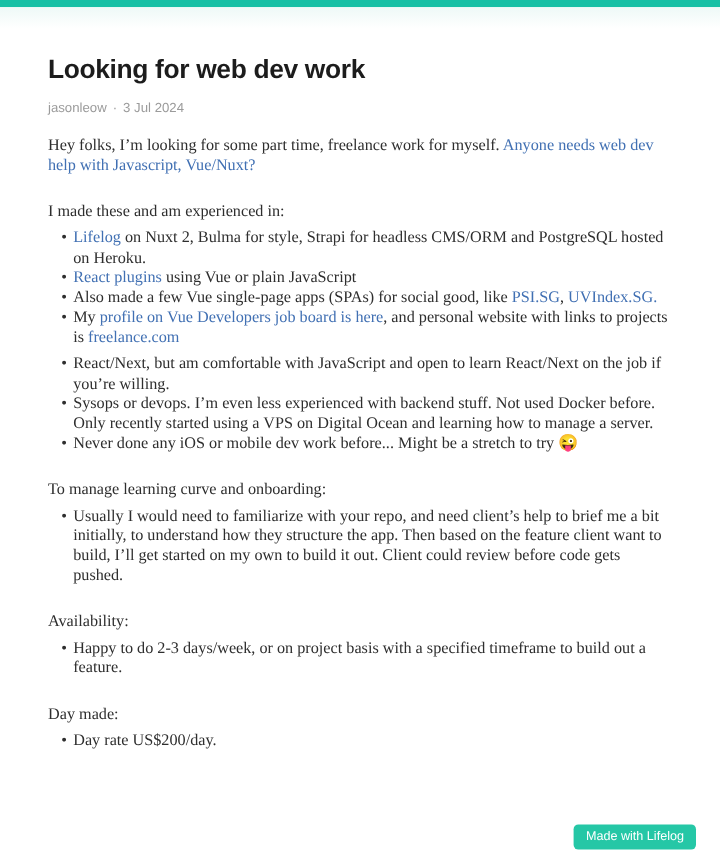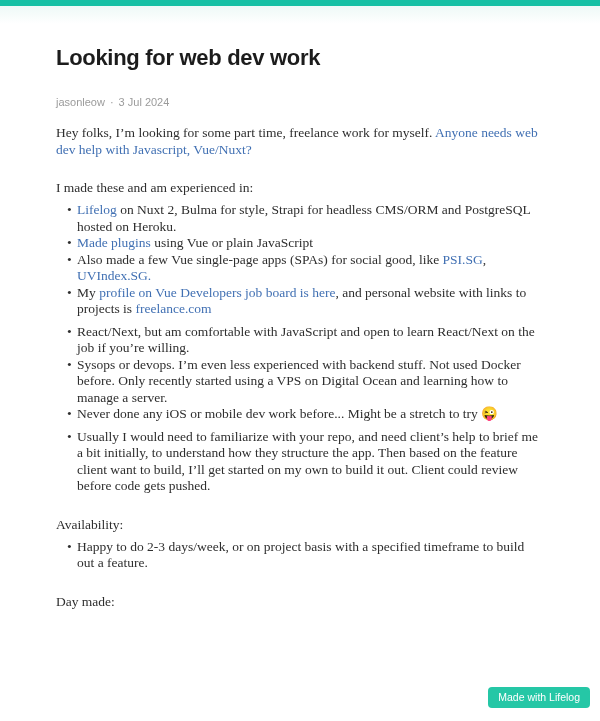--- a/index.html
+++ b/index.html
@@ -6,31 +6,31 @@
   body {
     width: 600px; height: 721px;
     background: #ffffff;
     position: relative;
     overflow: hidden;
     font-family: "Liberation Serif", serif;
     color: #2e2e2e;
   }
   .topbar { height: 6px; background: #16c0a5; }
   .topglow { height: 18px; background: linear-gradient(#eef9f7, #ffffff); }
-  .container { padding: 0 56px; }
+  .container { padding: 0 40px; }
   h1 {
     font-family: "Liberation Sans", sans-serif;
     font-size: 22px; font-weight: 700;
     color: #1c1c1c; letter-spacing: -0.3px;
     margin: 20px 0 0; line-height: 28px;
   }
   .byline {
     font-family: "Liberation Sans", sans-serif;
     font-size: 11px; color: #9b9b9b;
-    margin-top: 24px; line-height: 13px;
+    margin-top: 12px; line-height: 13px;
   }
   .byline .dot { margin: 0 5px; }
   p {
     font-size: 13.5px; line-height: 17px;
     margin: 21px 0 0;
   }
   p.intro { margin-top: 15px; }
   a { color: #4170b3; text-decoration: none; cursor: pointer; }
   ul {
     list-style: none;
@@ -40,21 +40,21 @@
     position: relative;
     font-size: 13.5px; line-height: 16.5px;
     padding-left: 10px;
   }
   li::before {
     content: "\2022";
     position: absolute; left: 0; top: 0;
     font-size: 13.5px;
   }
   .badge {
-    position: absolute; right: 10px; bottom: 13px;
+    position: absolute; right: 20px; bottom: 13px;
     background: #25c7a6; color: #ffffff;
     font-family: "Liberation Sans", sans-serif;
     font-size: 10.5px; line-height: 11px;
     padding: 5px 10px; border-radius: 4px;
     border: none; cursor: pointer;
   }
 </style>
 </head>
 <body>
 
@@ -72,42 +72,46 @@
   <p class="intro">
     <span>Hey folks, I’m looking for some part time, freelance work for myself. </span><a>Anyone needs web dev help with Javascript, Vue/Nuxt?</a>
   </p>
 
   <p>I made these and am experienced in:</p>
   <ul>
     <li>
       <a>Lifelog</a><span> on Nuxt 2, Bulma for style, Strapi for headless CMS/ORM and PostgreSQL hosted on Heroku.</span>
     </li>
     <li>
-      <a>Made plugins</a><span> using Vue or plain JavaScript</span>
+      <a>React plugins</a><span> using Vue or plain JavaScript</span>
     </li>
     <li>
       <span>Also made a few Vue single-page apps (SPAs) for social good, like </span><a>PSI.SG</a><span>, </span><a>UVIndex.SG.</a>
     </li>
     <li>
       <span>My </span><a>profile on Vue Developers job board is here</a><span>, and personal website with links to projects is </span><a>freelance.com</a>
     </li>
   </ul>
 
   <ul>
     <li>React/Next, but am comfortable with JavaScript and open to learn React/Next on the job if you’re willing.</li>
     <li>Sysops or devops. I’m even less experienced with backend stuff. Not used Docker before. Only recently started using a VPS on Digital Ocean and learning how to manage a server.</li>
     <li>Never done any iOS or mobile dev work before... Might be a stretch to try 😜</li>
   </ul>
 
+  <p>To manage learning curve and onboarding:</p>
   <ul>
     <li>Usually I would need to familiarize with your repo, and need client’s help to brief me a bit initially, to understand how they structure the app. Then based on the feature client want to build, I’ll get started on my own to build it out. Client could review before code gets pushed.</li>
   </ul>
 
   <p>Availability:</p>
   <ul>
     <li>Happy to do 2-3 days/week, or on project basis with a specified timeframe to build out a feature.</li>
   </ul>
 
   <p>Day made:</p>
+  <ul>
+    <li>Day rate US$200/day.</li>
+  </ul>
 
 </div>
 
 <button class="badge">Made with Lifelog</button>
 
 </body></html>

